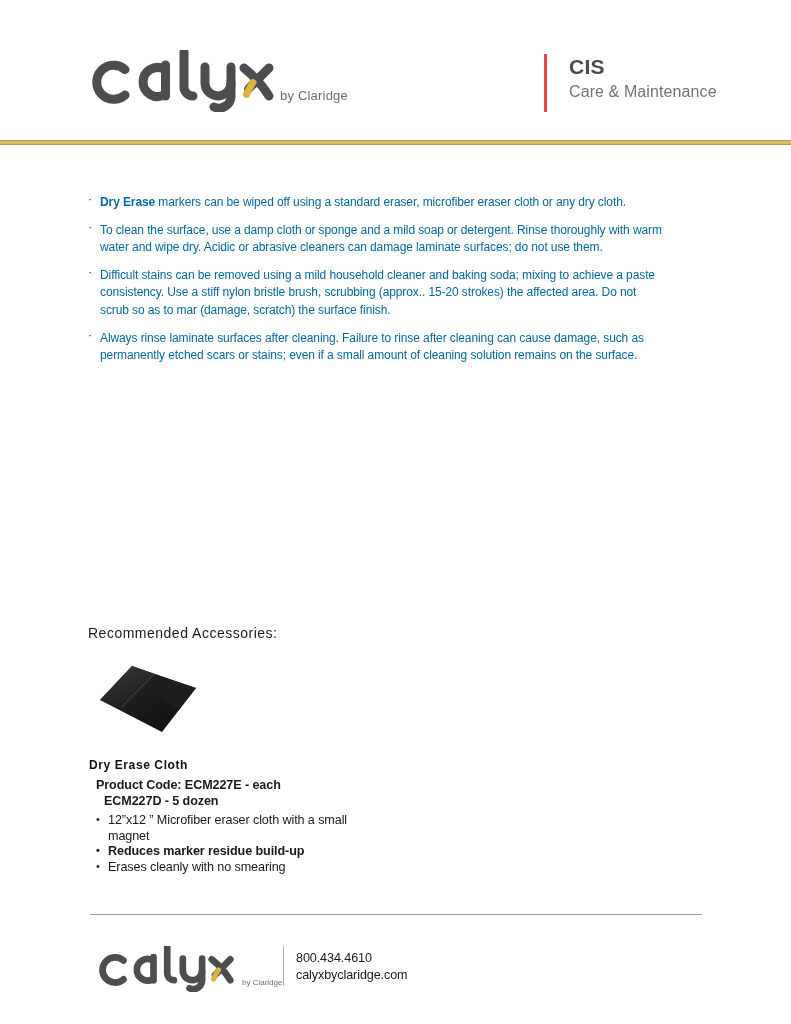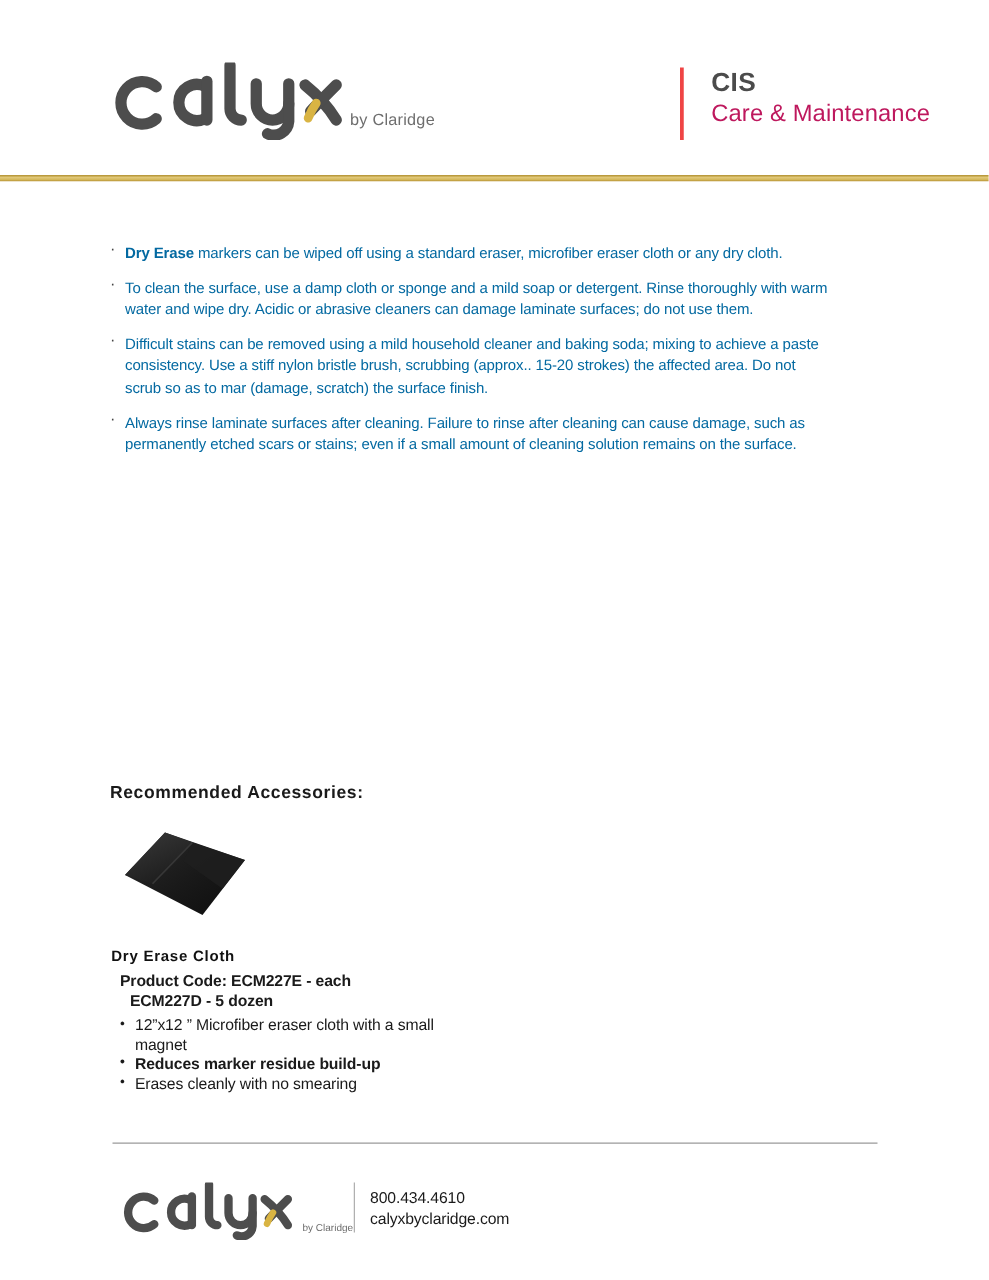--- a/index.html
+++ b/index.html
@@ -53,23 +53,23 @@
   .header-title {
     font-family: "Liberation Sans", sans-serif;
     font-size: 21px;
     font-weight: bold;
     color: #4b4b4b;
     line-height: 25px;
     letter-spacing: 0.3px;
   }
   .header-sub {
     font-family: "Liberation Sans", sans-serif;
-    font-size: 19px;
+    font-size: 16px;
     font-weight: normal;
-    color: #be185d;
+    color: #737373;
     line-height: 26px;
     letter-spacing: 0.1px;
   }
 
   .gold-rule {
     position: absolute;
     left: 0;
     top: 140px;
     width: 791px;
     height: 5px;
@@ -105,21 +105,21 @@
     font-weight: bold;
   }
 
   
   .accessories-heading {
     position: absolute;
     left: 88px;
     top: 625px;
     font-family: "Liberation Sans", sans-serif;
     font-size: 14px;
-    font-weight: bold;
+    font-weight: normal;
     color: #1a1a1a;
     letter-spacing: 0.5px;
   }
 
   .product-photo {
     position: absolute;
     left: 92px;
     top: 658px;
     width: 112px;
     height: 84px;

